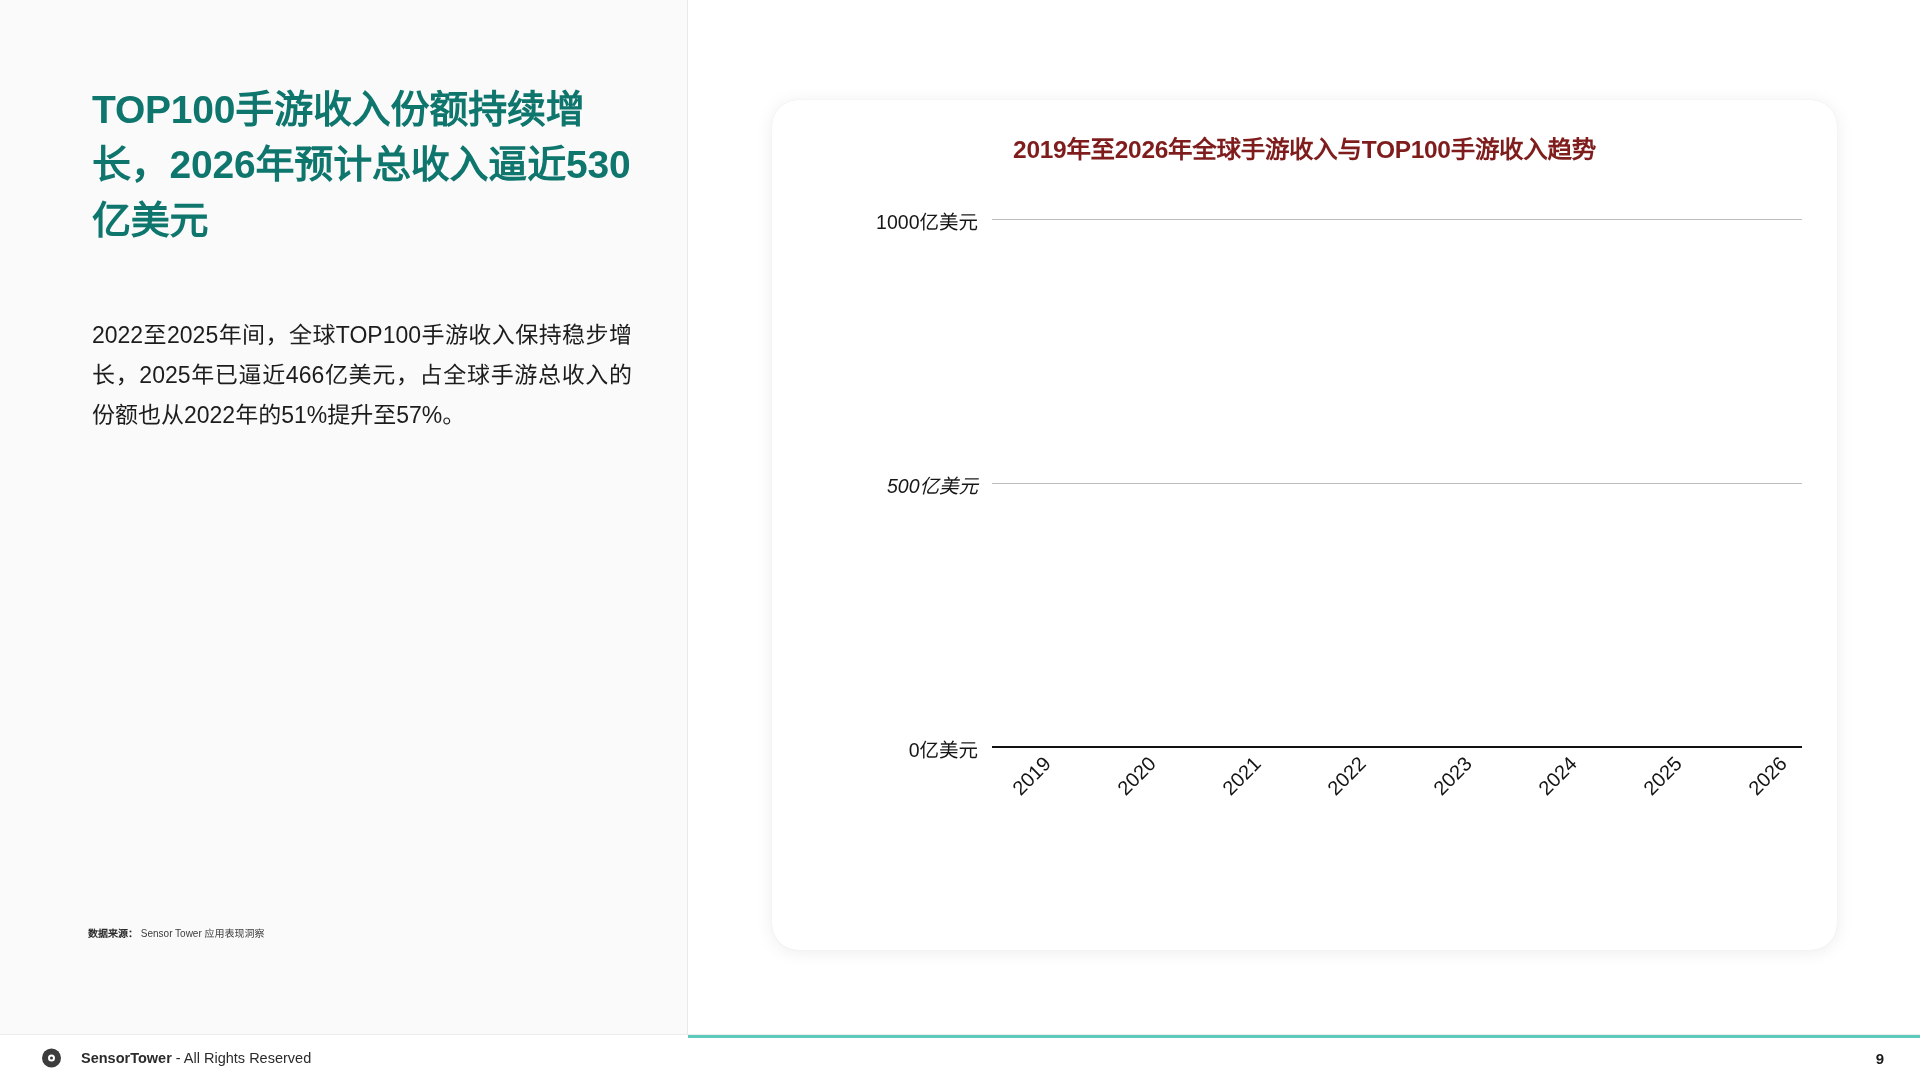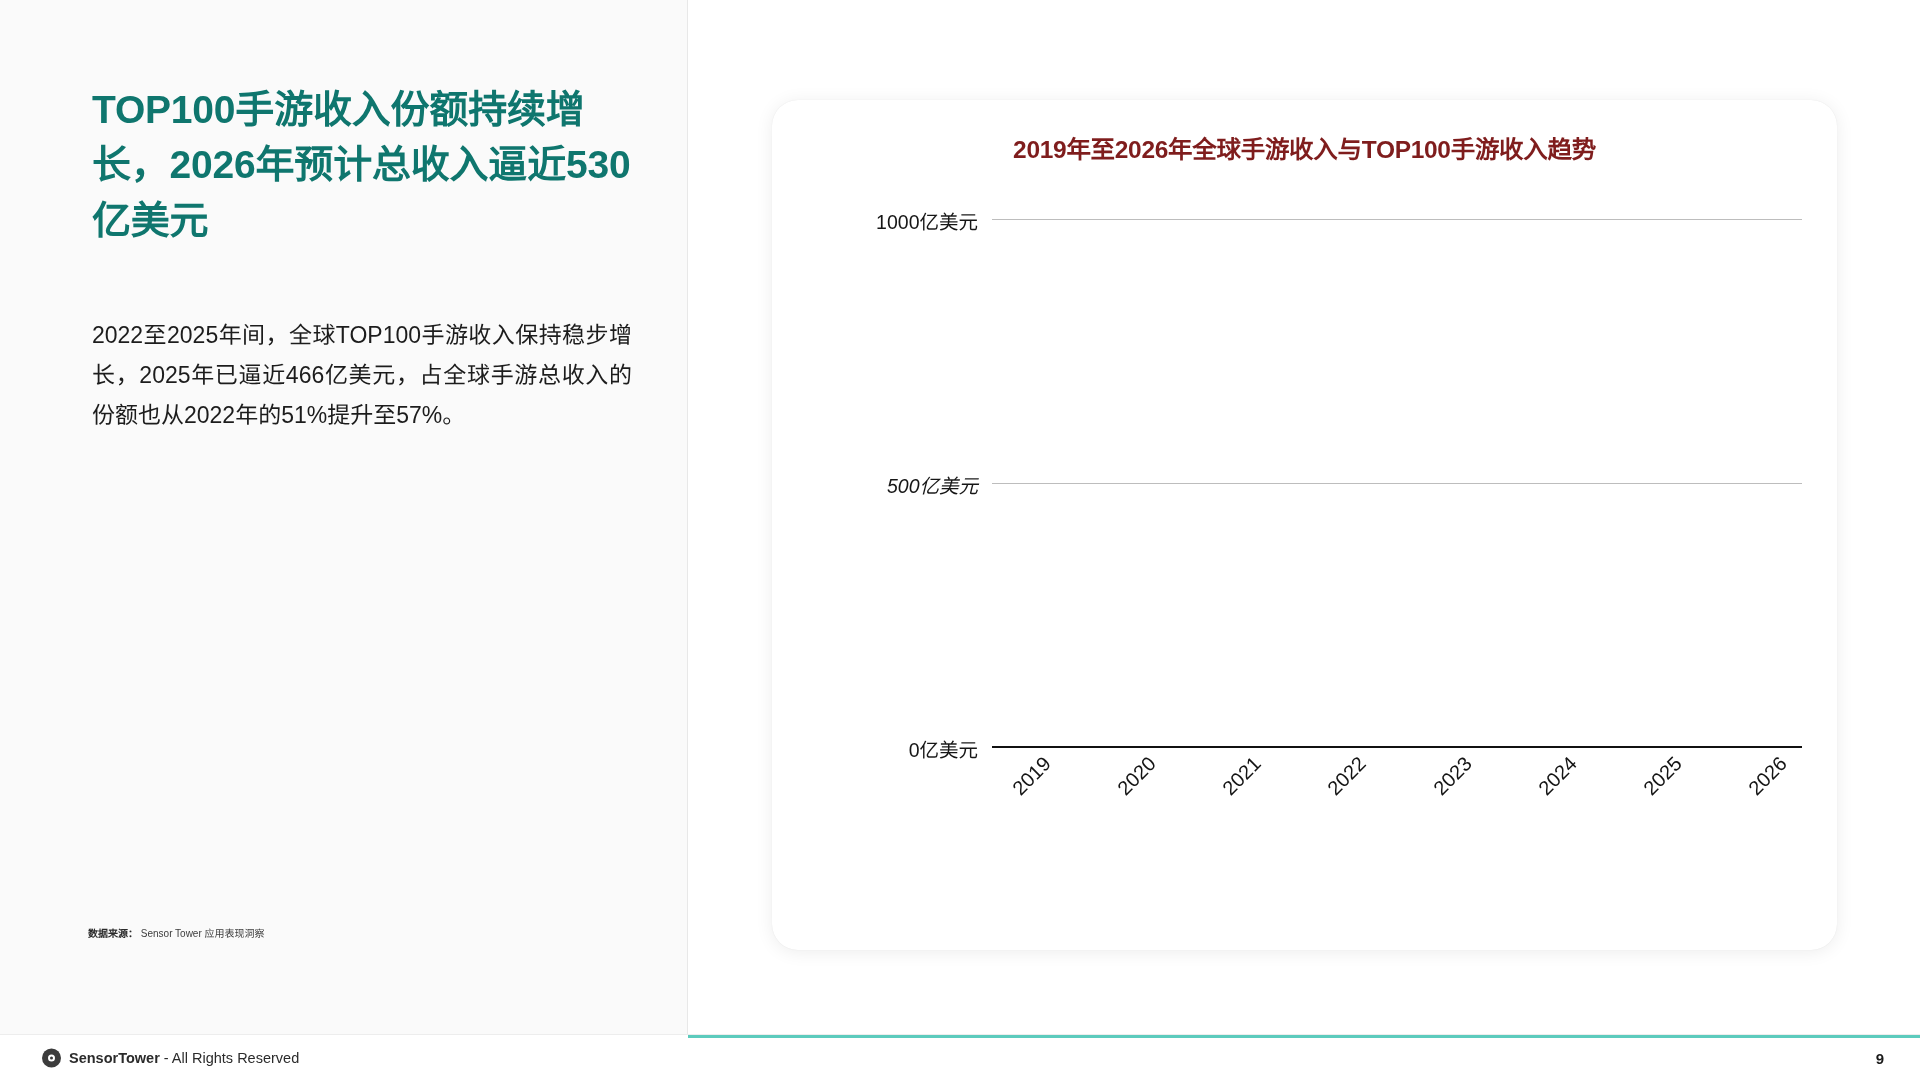--- a/index.html
+++ b/index.html
@@ -182,21 +182,21 @@
   .footer-accent {
     position: absolute;
     left: 688px; top: 0;
     width: 1232px; height: 3px;
     background: #5ccbbd;
   }
   .footer-brand {
     position: absolute;
     left: 42px; top: 50%;
     transform: translateY(-50%);
-    display: flex; align-items: center; gap: 8px;
+    display: flex; align-items: center; gap: 20px;
     font-size: 14.5px;
     color: #2b2b2b;
   }
   .brand-mark {
     width: 19px; height: 19px;
     border-radius: 50%;
     background: #3c3c3c;
     display: flex; align-items: center; justify-content: center;
   }
   .brand-mark span {

